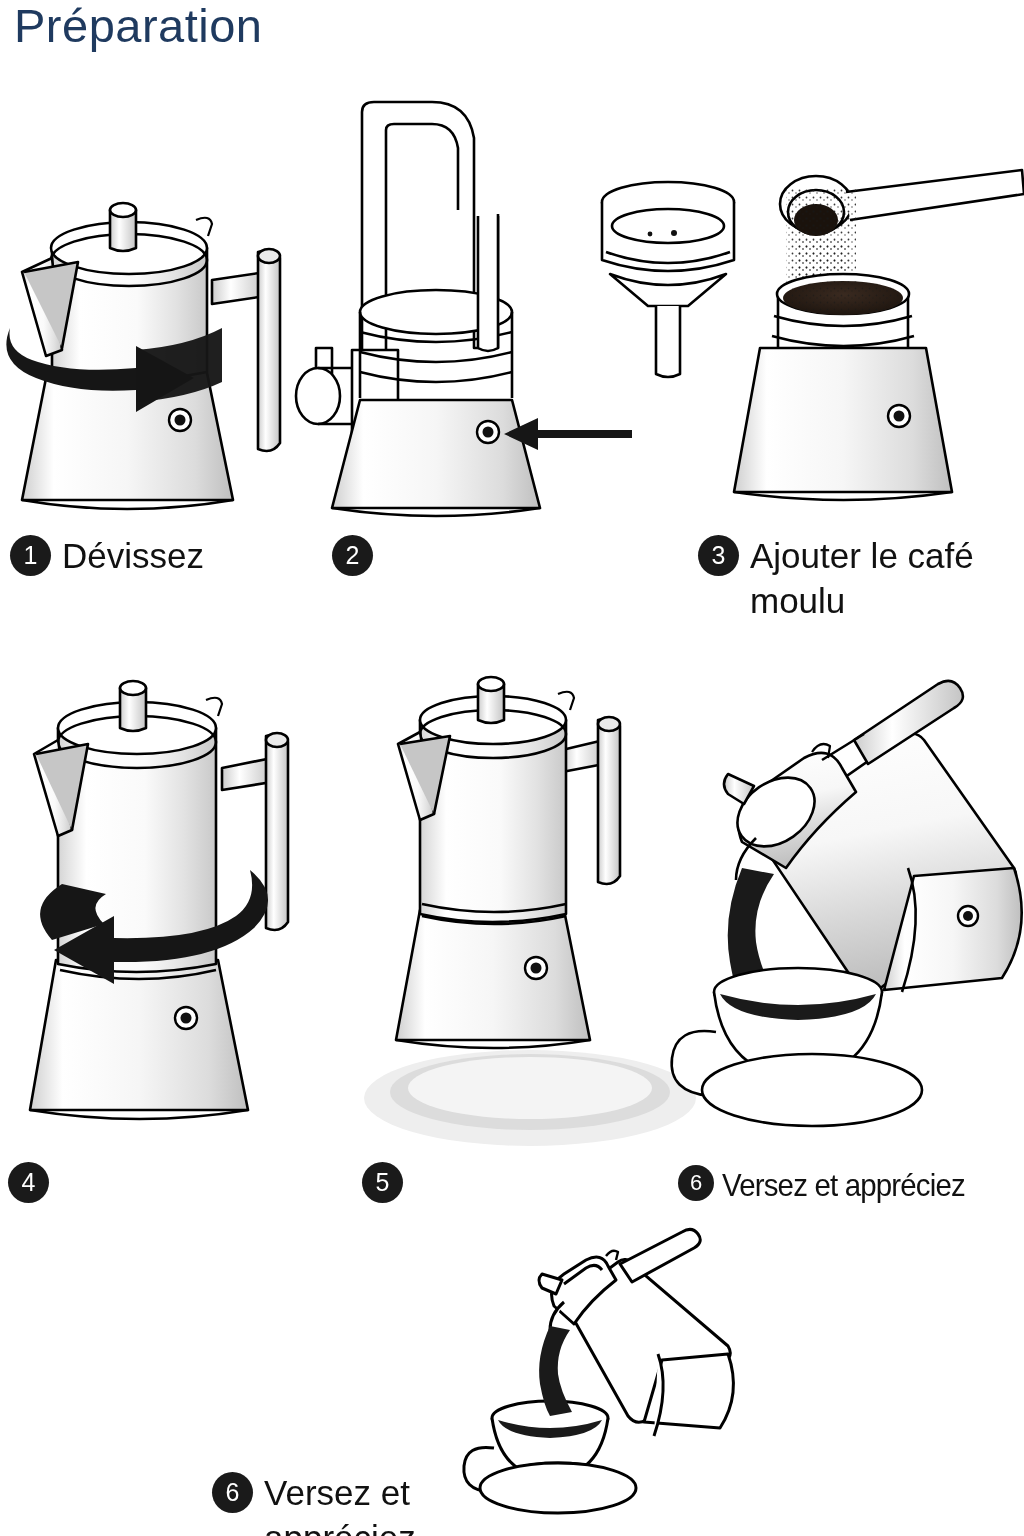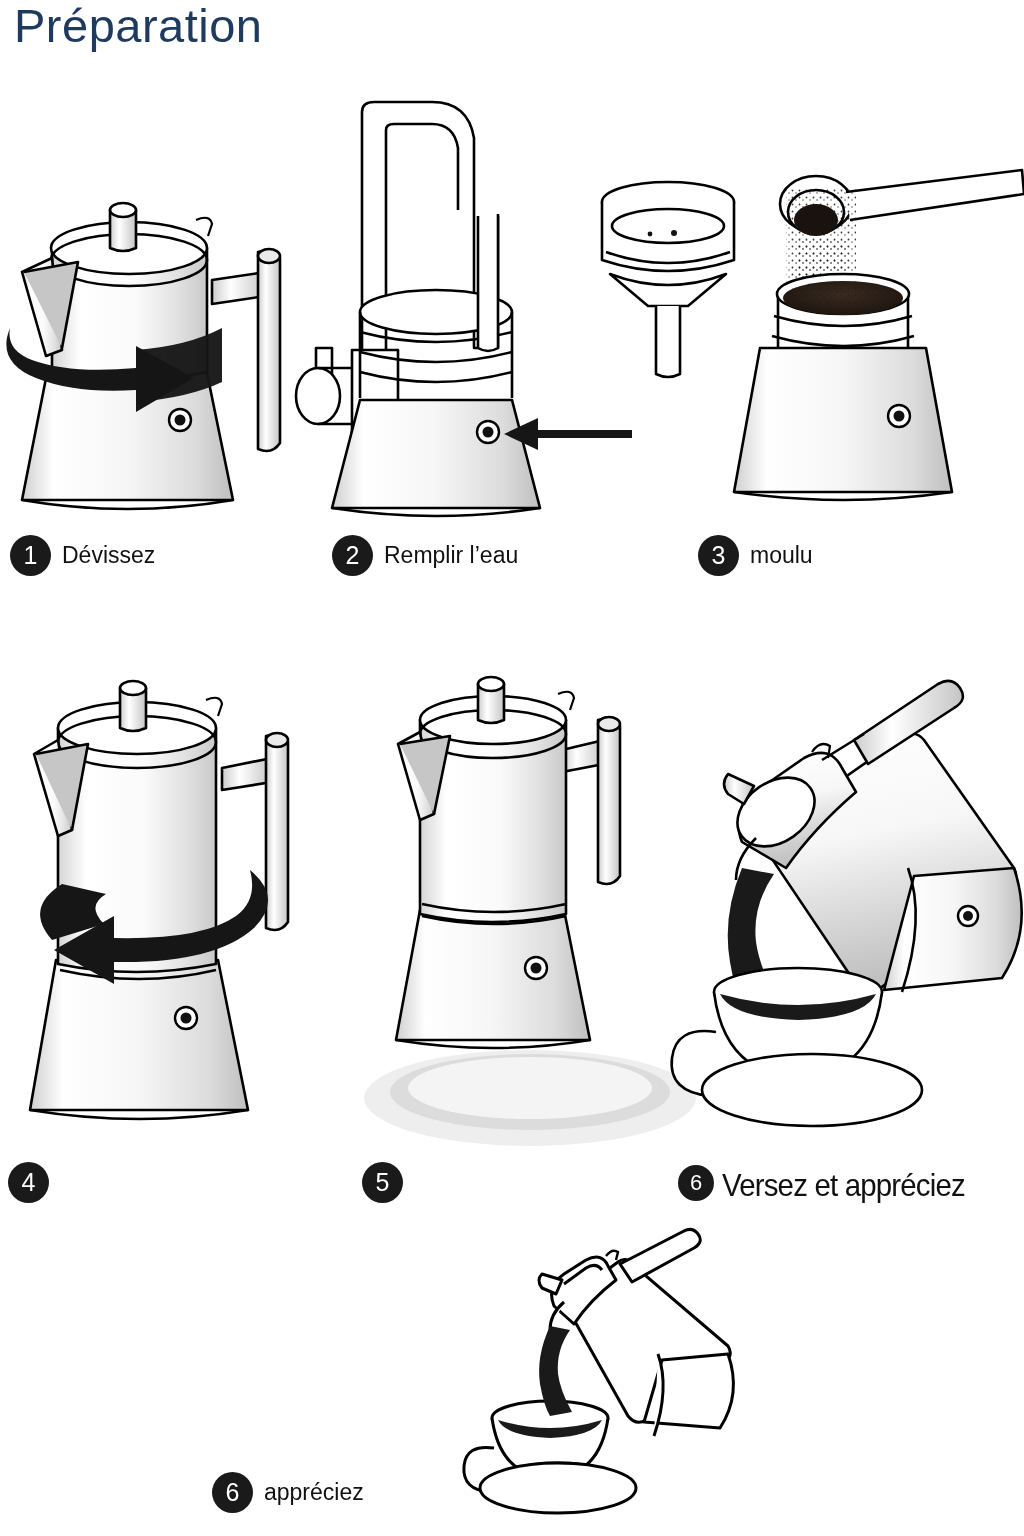--- a/index.html
+++ b/index.html
@@ -48,27 +48,26 @@
     font-weight: 500;
     margin-top: 2px;
   }
   .badge.small {
     width: 36px;
     height: 36px;
     line-height: 36px;
     font-size: 22px;
   }
   .cap-text {
-    font-size: 23px;
+    font-size: 35px;
     line-height: 45px;
     color: #111111;
     font-weight: 400;
   }
   .cap-text.l2 {
-    text-align: right;
     padding-right: 18px;
   }
   .cap-text.squeeze {
     font-size: 32px;
     letter-spacing: -0.9px;
     white-space: nowrap;
     transform: scaleX(0.92);
     transform-origin: left center;
   }
 
@@ -260,26 +259,26 @@
   </svg>
 </div>
 
 <div class="caption" style="left:10px; top:533px;">
   <div class="badge">1</div>
   <div class="cap-text">Dévissez</div>
 </div>
 
 <div class="caption" style="left:332px; top:533px;">
   <div class="badge">2</div>
-  <div class="cap-text">Remplir l’eau</div>
 </div>
 
 <div class="caption" style="left:698px; top:533px;">
   <div class="badge">3</div>
   <div>
+    <div class="cap-text">Ajouter le café</div>
     <div class="cap-text l2">moulu</div>
   </div>
 </div>
 
 <div class="illus" style="left:0px; top:670px; width:330px; height:480px;">
   <svg width="330" height="480" viewBox="0 0 330 480">
     <g fill="none" stroke="#000" stroke-width="2.6" stroke-linejoin="round">
       <g>
         <path d="M222 98 L272 88 L272 112 L222 120 Z" fill="url(#handG)"></path>
         <path d="M266 66 q16 -4 22 6 l0 180 q-8 12 -22 6 Z" fill="url(#handG)"></path>
@@ -450,15 +449,16 @@
     </g>
 
     <path d="M104 84 q-14 30 -10 58 q4 22 10 32 l22 -4 q-12 -22 -14 -38 q-2 -24 12 -44 Z" fill="#1a1a1a"></path>
     <path d="M52 178 q52 16 104 0 q-8 16 -52 18 q-44 -2 -52 -18Z" fill="#1a1a1a"></path>
   </svg>
 </div>
 
 <div class="caption" style="left:212px; top:1470px;">
   <div class="badge">6</div>
   <div>
+    <div class="cap-text">Versez et</div>
     <div class="cap-text">appréciez</div>
   </div>
 </div>
 
 </body></html>

